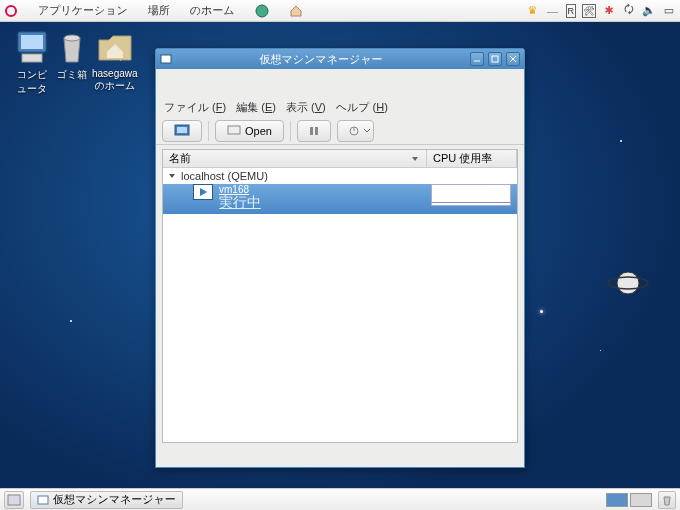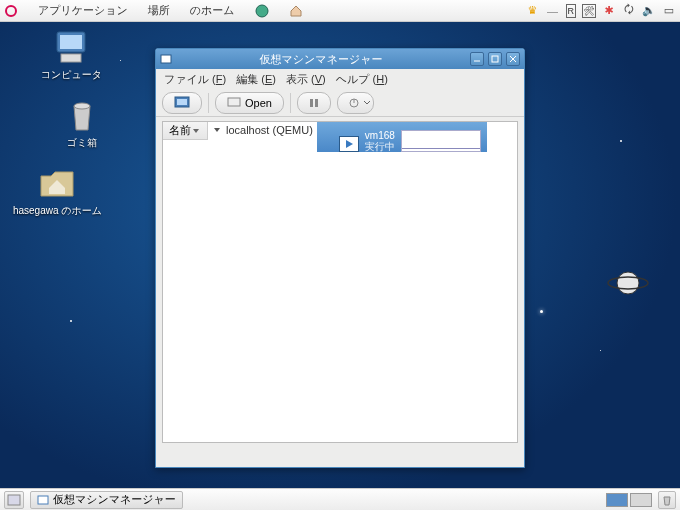--- a/index.html
+++ b/index.html
@@ -8,46 +8,46 @@
 
 
 .top-panel { position: absolute; top: 0; left: 0; right: 0; height: 22px; background: linear-gradient(#fdfdfd, #ececec); border-bottom: 1px solid #ccc; display: flex; align-items: center; padding: 0 4px; gap: 20px; color: #333; }
 .top-panel .deb-logo { width: 14px; height: 14px; }
 .top-panel .menu-item { cursor: pointer; }
 .top-panel .spacer { flex: 1; }
 .top-panel .tray { display: flex; align-items: center; gap: 6px; }
 .tray-icon { width: 14px; height: 14px; display: flex; align-items: center; justify-content: center; }
 
 
-.desktop-icons { position: absolute; top: 30px; left: 12px; display: flex; flex-direction: column; gap: 16px; align-items: flex-end; width: 90px; }
+.desktop-icons { position: absolute; top: 30px; left: 12px; display: flex; flex-direction: row; gap: 0; align-items: flex-start; width: 90px; }
 .dicon { display: flex; flex-direction: column; align-items: center; gap: 2px; color: #fff; text-align: center; cursor: pointer; }
 .dicon .glyph { width: 40px; height: 36px; display: flex; align-items: center; justify-content: center; }
 .dicon .label { text-shadow: 0 1px 2px #000; font-size: 10px; }
 
 
 .window { position: absolute; left: 155px; top: 48px; width: 370px; height: 420px; background: #ededec; border: 1px solid #4a88bd; border-radius: 3px 3px 0 0; box-shadow: 0 2px 8px rgba(0,0,0,.4); display: flex; flex-direction: column; }
 .titlebar { height: 20px; background: linear-gradient(#6ba3d6, #4a87bf); display: flex; align-items: center; color: #fff; font-size: 10px; padding: 0 4px; gap: 4px; }
 .titlebar .title { flex: 1; text-align: center; }
 .titlebar .wbtn { width: 14px; height: 14px; background: linear-gradient(#7db3e0,#5a95c8); border: 1px solid #3a6a9a; border-radius: 2px; display: flex; align-items: center; justify-content: center; cursor: pointer; }
-.menubar { height: 20px; display: flex; align-items: center; gap: 10px; padding: 9px 8px; color: #333; }
+.menubar { height: 20px; display: flex; align-items: center; gap: 10px; padding: 9px 8px; color: #333; margin-top: 28px; }
 .menubar .u { text-decoration: underline; }
 .toolbar { height: 28px; display: flex; align-items: center; gap: 6px; padding: 0 6px; border-bottom: 1px solid #ccc; }
-.tbtn { height: 22px; min-width: 24px; background: linear-gradient(#fafafa,#e4e4e4); border: 1px solid #bbb; border-radius: 10px; display: flex; align-items: center; justify-content: flex-start; gap: 4px; padding: 0 11px; cursor: pointer; font-size: 10px; }
+.tbtn { height: 22px; min-width: 24px; background: linear-gradient(#fafafa,#e4e4e4); border: 1px solid #bbb; border-radius: 4px; display: flex; align-items: center; justify-content: flex-start; gap: 4px; padding: 0 11px; cursor: pointer; font-size: 10px; }
 .tdiv { width: 1px; height: 20px; background: #ccc; }
-.list-wrap { flex: 1; margin: 4px 6px 24px; border: 1px solid #bcbcbc; background: #fff; display: flex; }
+.list-wrap { flex: 1; margin: 4px 6px 24px; border: 1px solid #bcbcbc; background: #fff; display: flex; flex-direction: column; }
 .list-head { height: 18px; display: flex; background: linear-gradient(#f4f4f4,#e6e6e6); border-bottom: 1px solid #ccc; }
 .list-head .col { padding: 2px 6px; border-right: 1px solid #ccc; display: flex; align-items: center; justify-content: space-between; }
 .col-name { flex: 1; }
 .col-cpu { width: 90px; border-right: none; }
 .host-row { height: 16px; display: flex; align-items: center; gap: 4px; padding: 0 4px; color: #333; cursor: pointer; }
-.vm-row { height: 30px; background: linear-gradient(#6fa8dc, #4a88c8); color: #fff; display: flex; align-items: flex-end; padding: 0 6px 0 22px; gap: 6px; }
+.vm-row { height: 30px; background: linear-gradient(#6fa8dc, #4a88c8); color: #fff; display: flex; align-items: flex-start; padding: 0 6px 0 30px; gap: 6px; text-decoration: underline; }
 .vm-row .vm-icon { width: 20px; height: 16px; background: #fff; border: 1px solid #2a5a8a; display: flex; align-items: center; justify-content: center; }
 .vm-row .vm-text { flex: 1; display: flex; flex-direction: column; line-height: 1.1; }
 .vm-row .vm-name { font-size: 10px; }
-.vm-row .vm-status { font-size: 10px; opacity: .85; }
+.vm-row .vm-status { font-size: 14px; opacity: .85; }
 .vm-row .cpu-graph { width: 80px; height: 22px; background: #fff; border: 1px solid #aac; position: relative; }
 .cpu-graph::after { content:""; position:absolute; left:0; right:0; bottom:2px; height:1px; background:#88b; }
 
 
 .taskbar { position: absolute; left: 0; right: 0; bottom: 0; height: 22px; background: linear-gradient(#fdfdfd,#ececec); border-top: 1px solid #ccc; display: flex; align-items: center; padding: 0 4px; gap: 6px; }
 .taskbtn { height: 18px; background: linear-gradient(#f4f4f4,#dedede); border: 1px solid #bbb; border-radius: 2px; display: flex; align-items: center; gap: 4px; padding: 0 6px; cursor: pointer; font-size: 10px; }
 .taskbar .spacer { flex: 1; }
 .wswitch { display: flex; gap: 2px; }
 .ws { width: 22px; height: 14px; border: 1px solid #999; background: #d8d8d8; }
 .ws.active { background: #5a8fc8; }
@@ -193,20 +193,23 @@
       </div>
   </div>
   <div class="list-wrap">
     <div class="list-head">
       <div class="col col-name">
           <span>名前</span>
           <svg width="10" height="8">
             <path d="M2 2 L5 6 L8 2 Z" fill="#666"></path>
           </svg>
         </div>
+      <div class="col col-cpu">
+          <span>CPU 使用率</span>
+        </div>
     </div>
     <div class="host-row">
       <svg width="10" height="10">
           <path d="M2 3 L5 7 L8 3 Z" fill="#555"></path>
         </svg>
       <span>localhost (QEMU)</span>
     </div>
     <div class="vm-row">
       <div class="vm-icon">
           <svg width="10" height="10">

